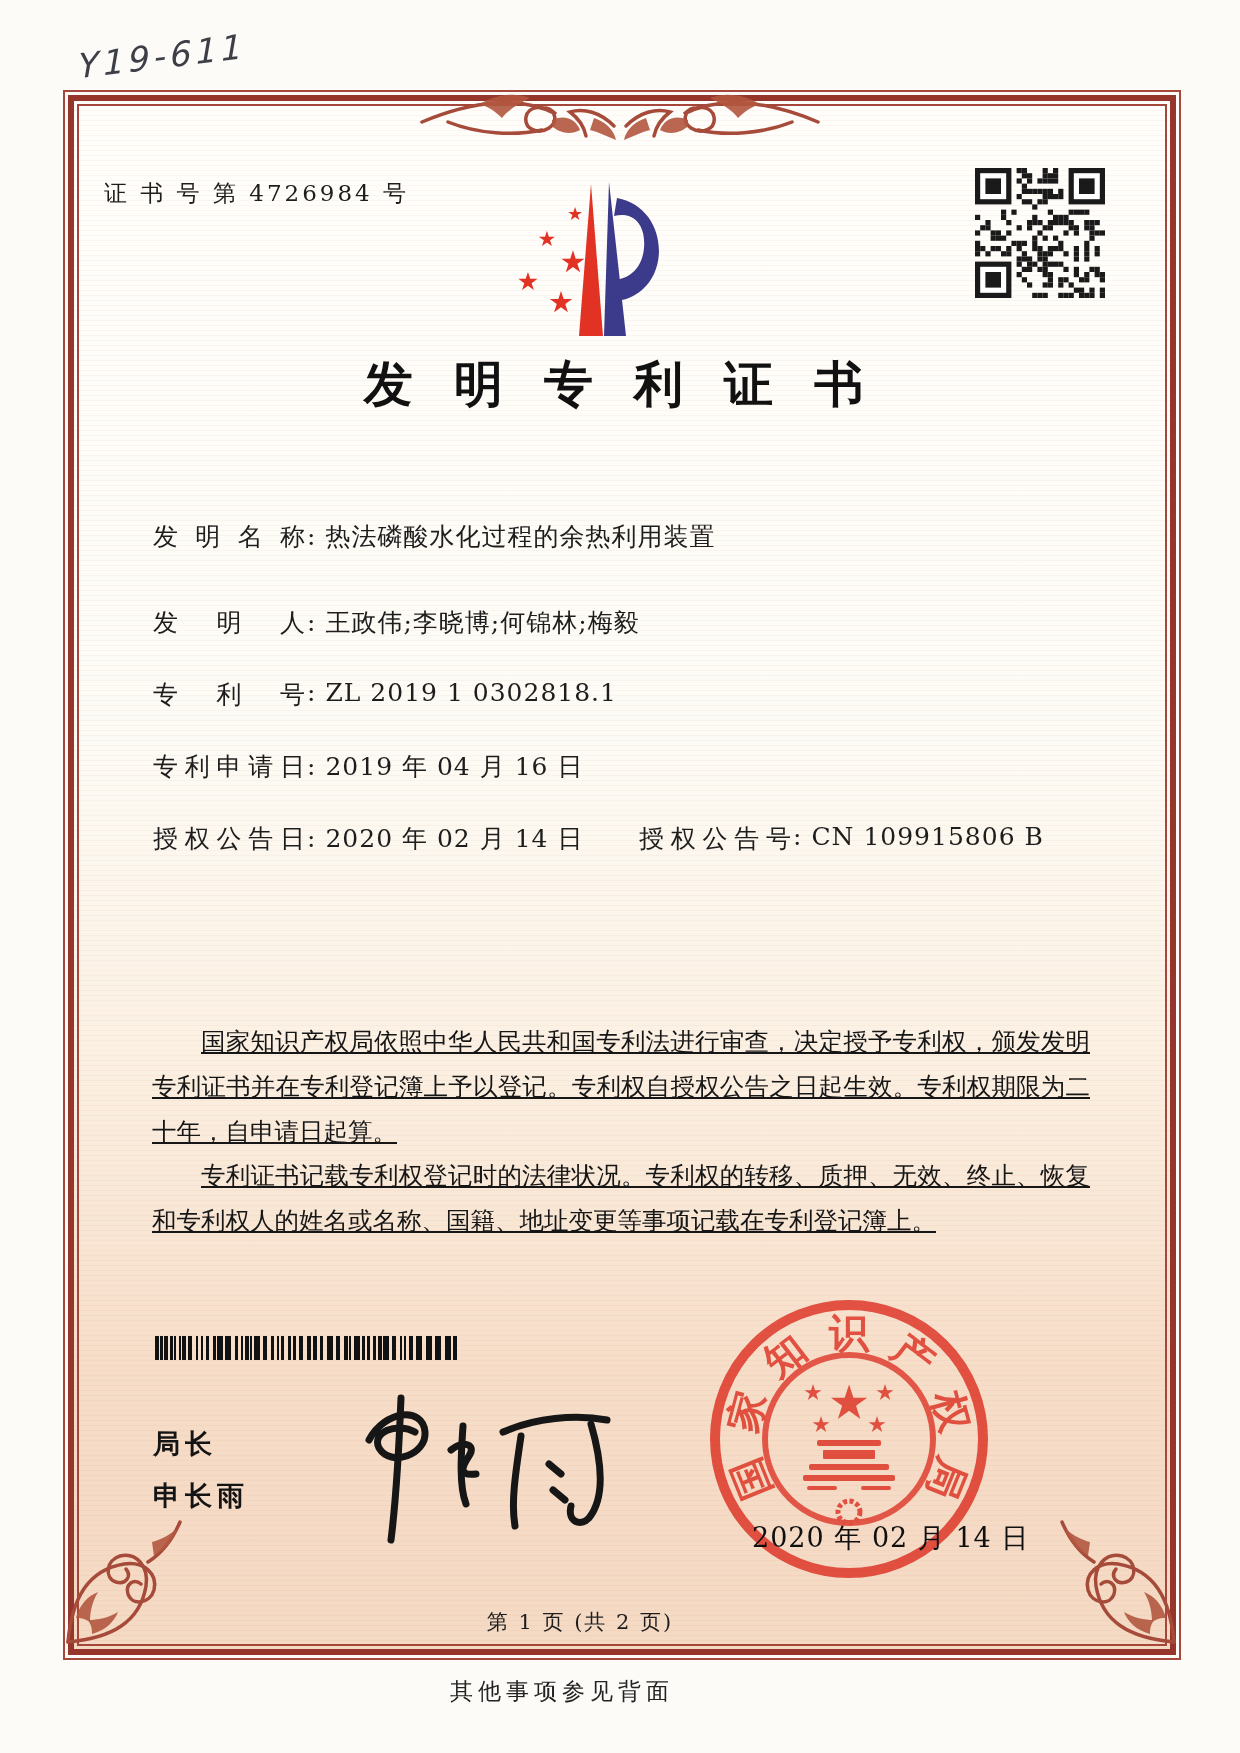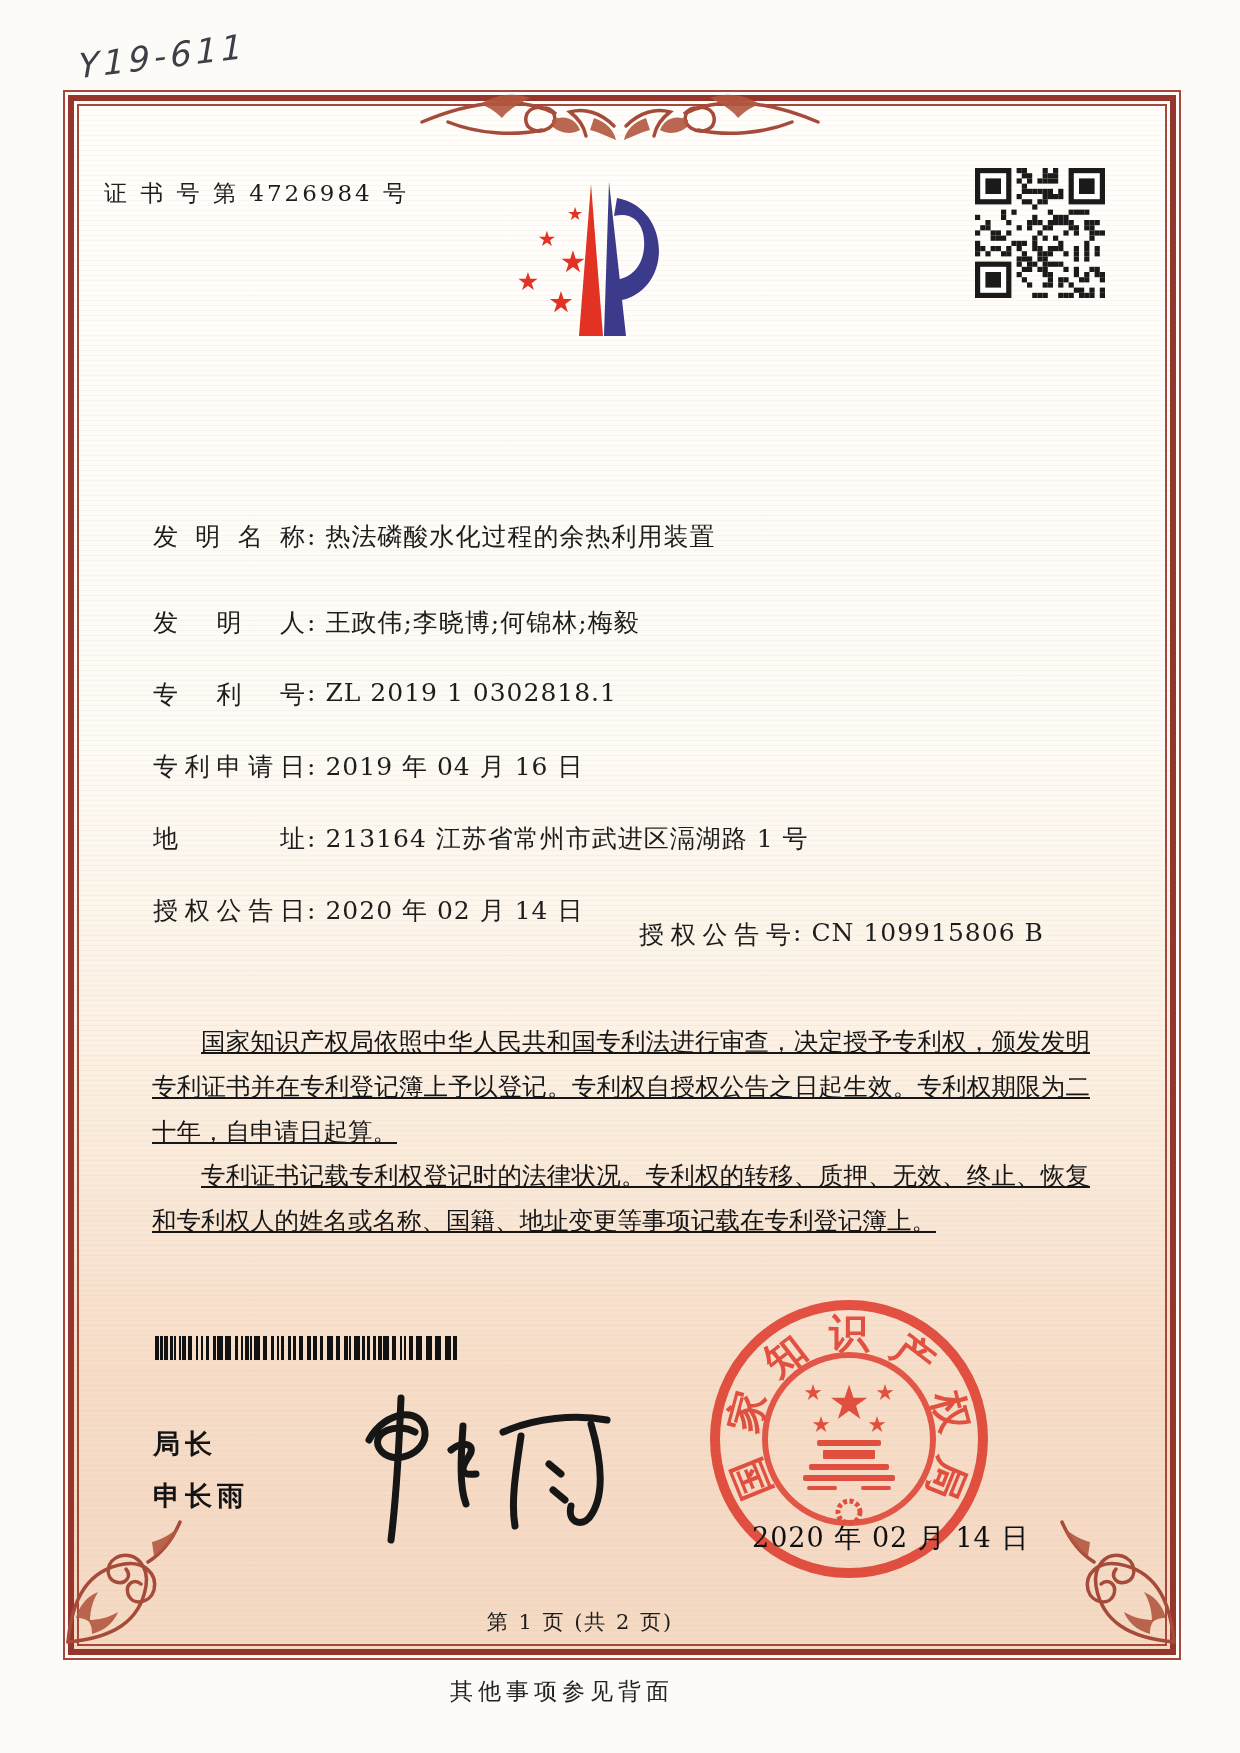--- a/index.html
+++ b/index.html
@@ -49,21 +49,21 @@
     position:absolute; left:68px; top:352px; width:1103px; text-align:center;
     font-size:49px; font-weight:bold; letter-spacing:12px; color:#111;
   }
 
   .fields{position:absolute; left:153px; top:520px; width:940px; font-size:25px;}
   .row{position:relative; height:46px; margin-bottom:26px; white-space:nowrap;}
   .row-gap{margin-bottom:40px;}
   .lbl{display:inline-block; width:152px; text-align:justify; text-align-last:justify; vertical-align:top;font-family:Liberation Serif, serif;}
   .colon{display:inline-block; margin:0 10px 0 2px;}
   .val{letter-spacing:1px;}
-  .grant-no{position:absolute; left:486px; top:0;margin-top:24px;}
+  .grant-no{position:absolute; left:486px; top:0;}
 
   .body-text{
     position:absolute; left:152px; top:1020px; width:938px;
     font-size:24.5px; line-height:1.83; text-align:justify; color:#161616;
   }
   .body-text p{margin:0; text-indent:2em;text-decoration:underline;}
 
   .barcode{position:absolute; left:153px; top:1336px; width:310px; height:24px;}
   .sig-title{
     position:absolute; left:153px; top:1426px;
@@ -326,36 +326,34 @@
       <rect fill="#fff" x="5" y="5" width="25" height="25"></rect>
       <rect x="10" y="10" width="15" height="15"></rect>
       <rect x="90" y="0" width="35" height="35"></rect>
       <rect fill="#fff" x="95" y="5" width="25" height="25"></rect>
       <rect x="100" y="10" width="15" height="15"></rect>
       <rect x="0" y="90" width="35" height="35"></rect>
       <rect fill="#fff" x="5" y="95" width="25" height="25"></rect>
       <rect x="10" y="100" width="15" height="15"></rect>
     </svg>
 
+  <div class="doc-title">发 明 专 利 证 书</div>
 
   <div class="fields">
     <div class="row row-gap">
       <span class="lbl">发明名称</span><span class="colon">:</span><span class="val">热法磷酸水化过程的余热利用装置</span>
     </div>
     <div class="row">
       <span class="lbl">发明人</span><span class="colon">:</span><span class="val">王政伟;李晓博;何锦林;梅毅</span>
     </div>
     <div class="row">
       <span class="lbl">专利号</span><span class="colon">:</span><span class="val">ZL 2019 1 0302818.1</span>
     </div>
     <div class="row">
       <span class="lbl">专利申请日</span><span class="colon">:</span><span class="val">2019 年 04 月 16 日</span>
-    </div>
-    <div class="row">
-      <span class="lbl">地址</span><span class="colon">:</span><span class="val">213164 江苏省常州市武进区滆湖路 1 号</span>
     </div>
     <div class="row">
       <span class="lbl">授权公告日</span><span class="colon">:</span><span class="val">2020 年 02 月 14 日</span>
       <span class="grant-no">
         <span class="lbl">授权公告号</span><span class="colon">:</span><span class="val">CN 109915806 B</span>
       </span>
     </div>
   </div>
 
   <div class="body-text">

